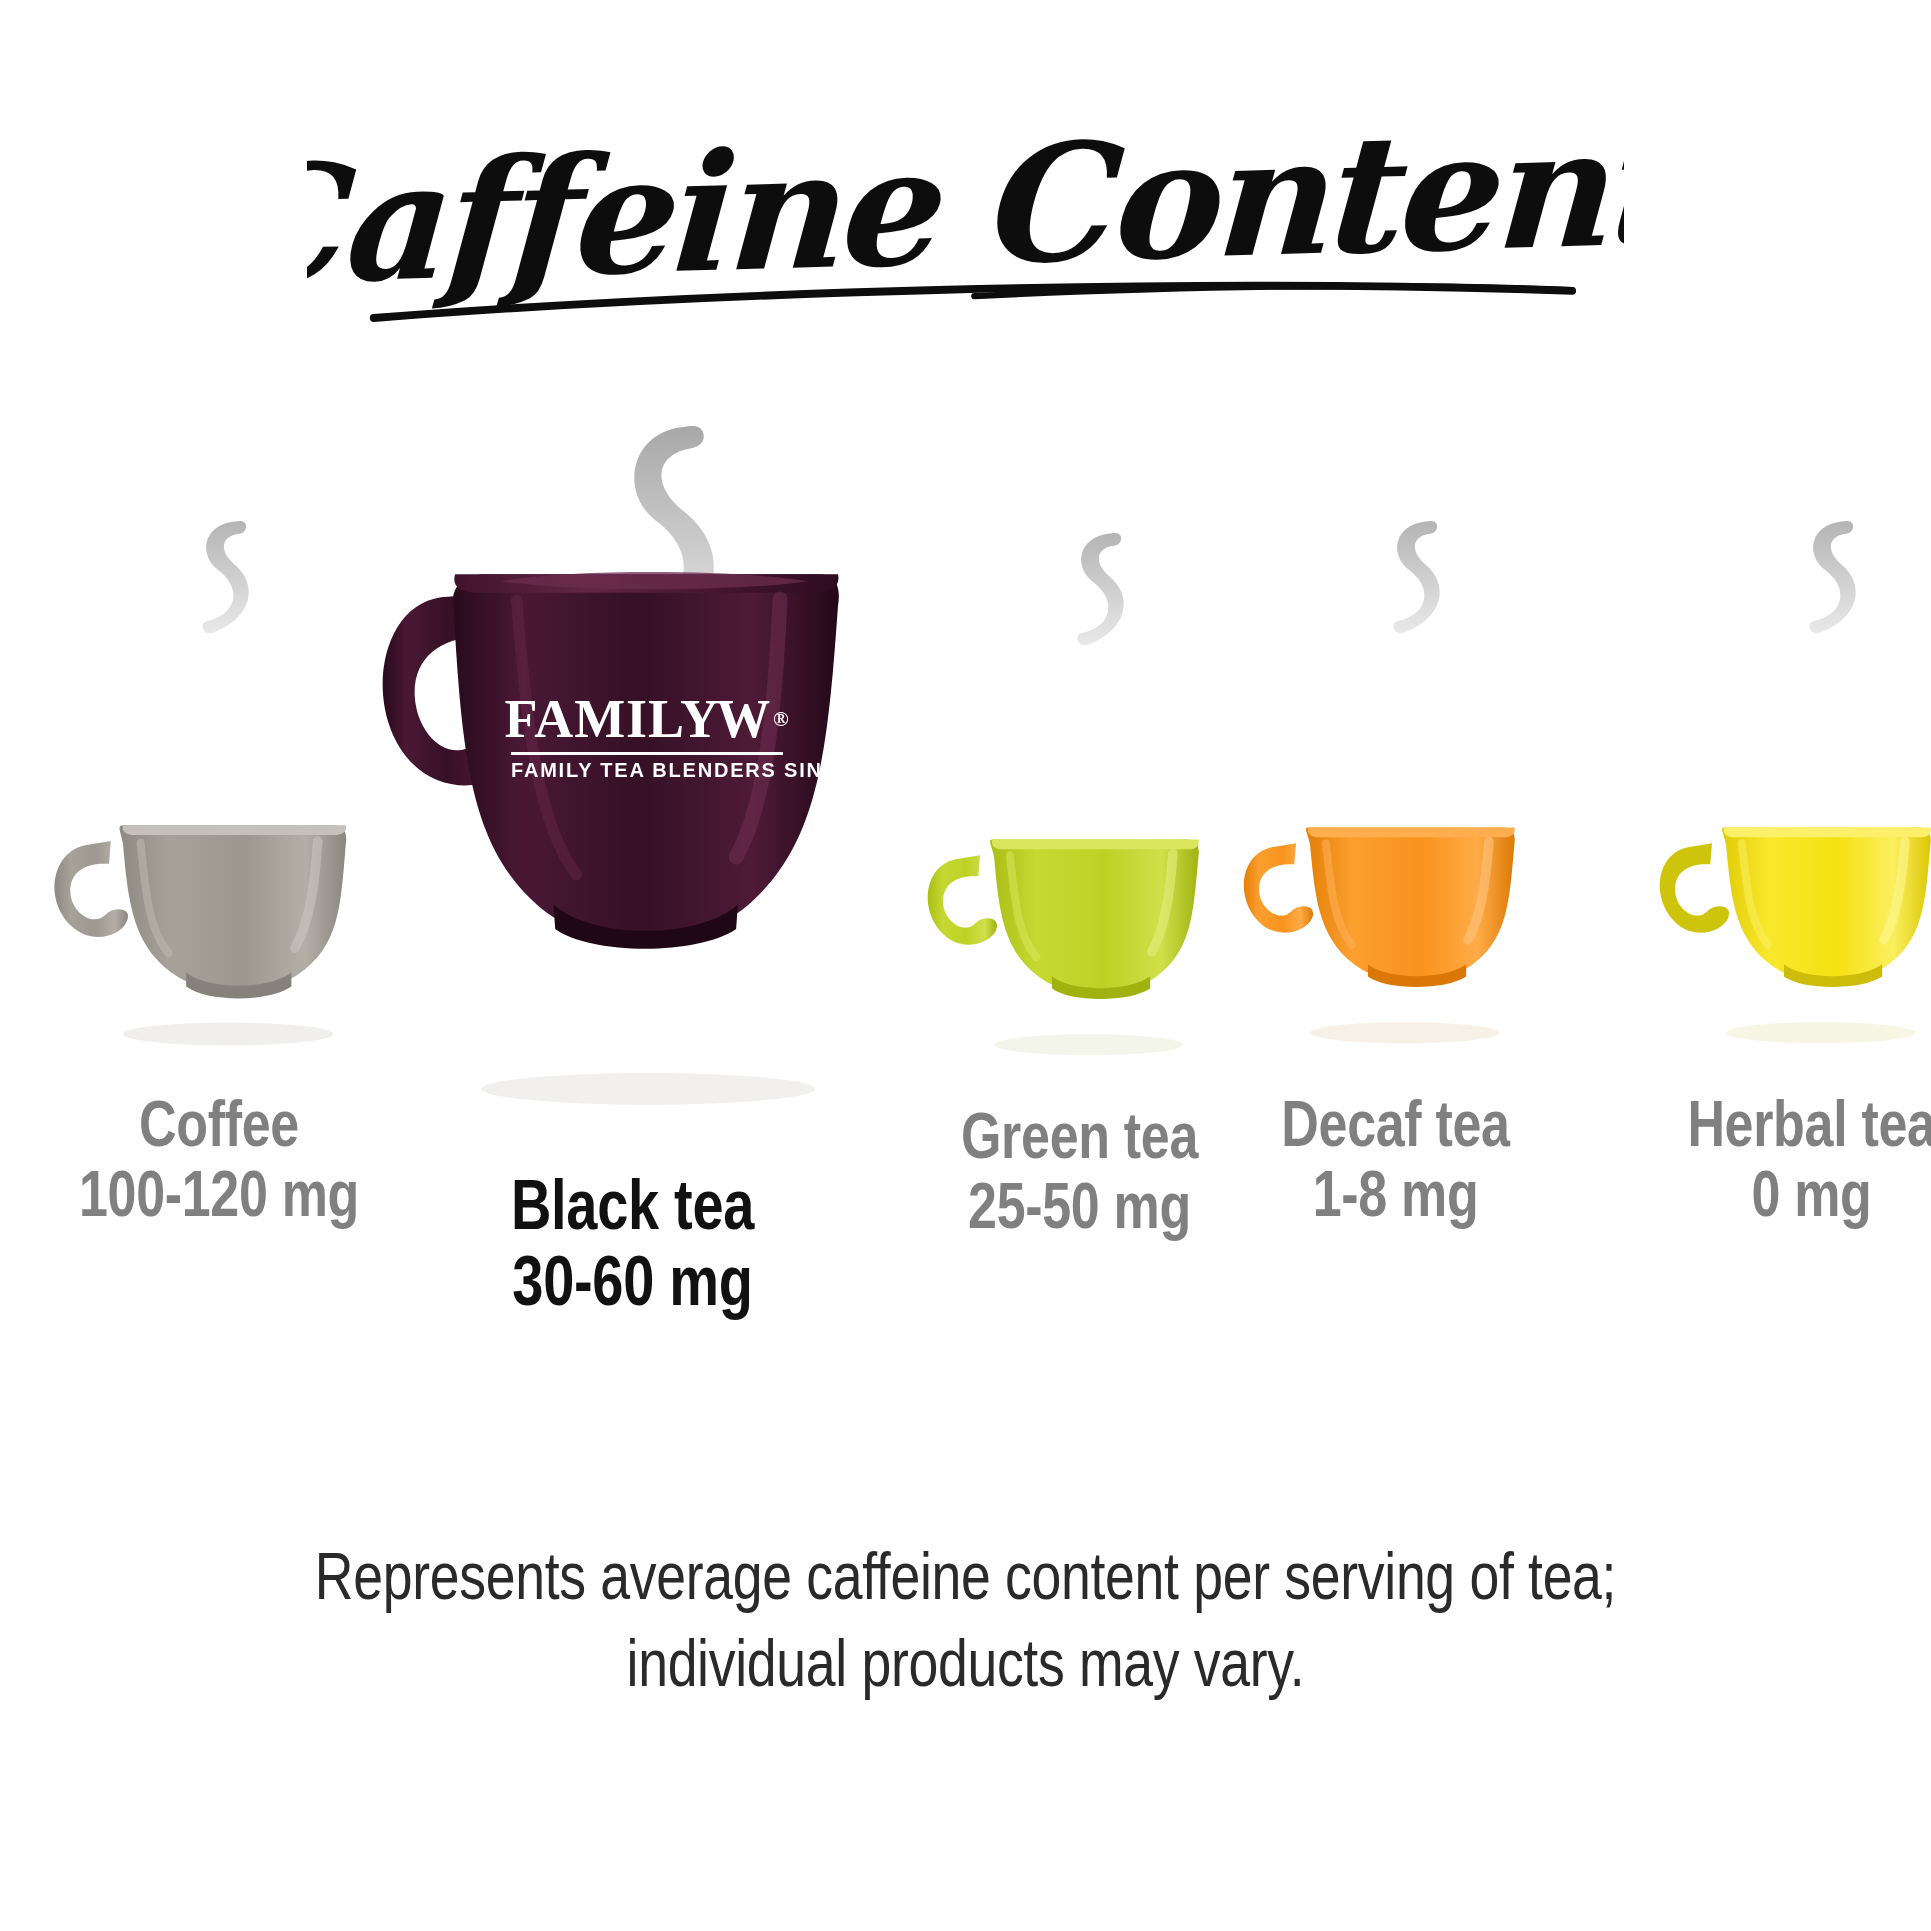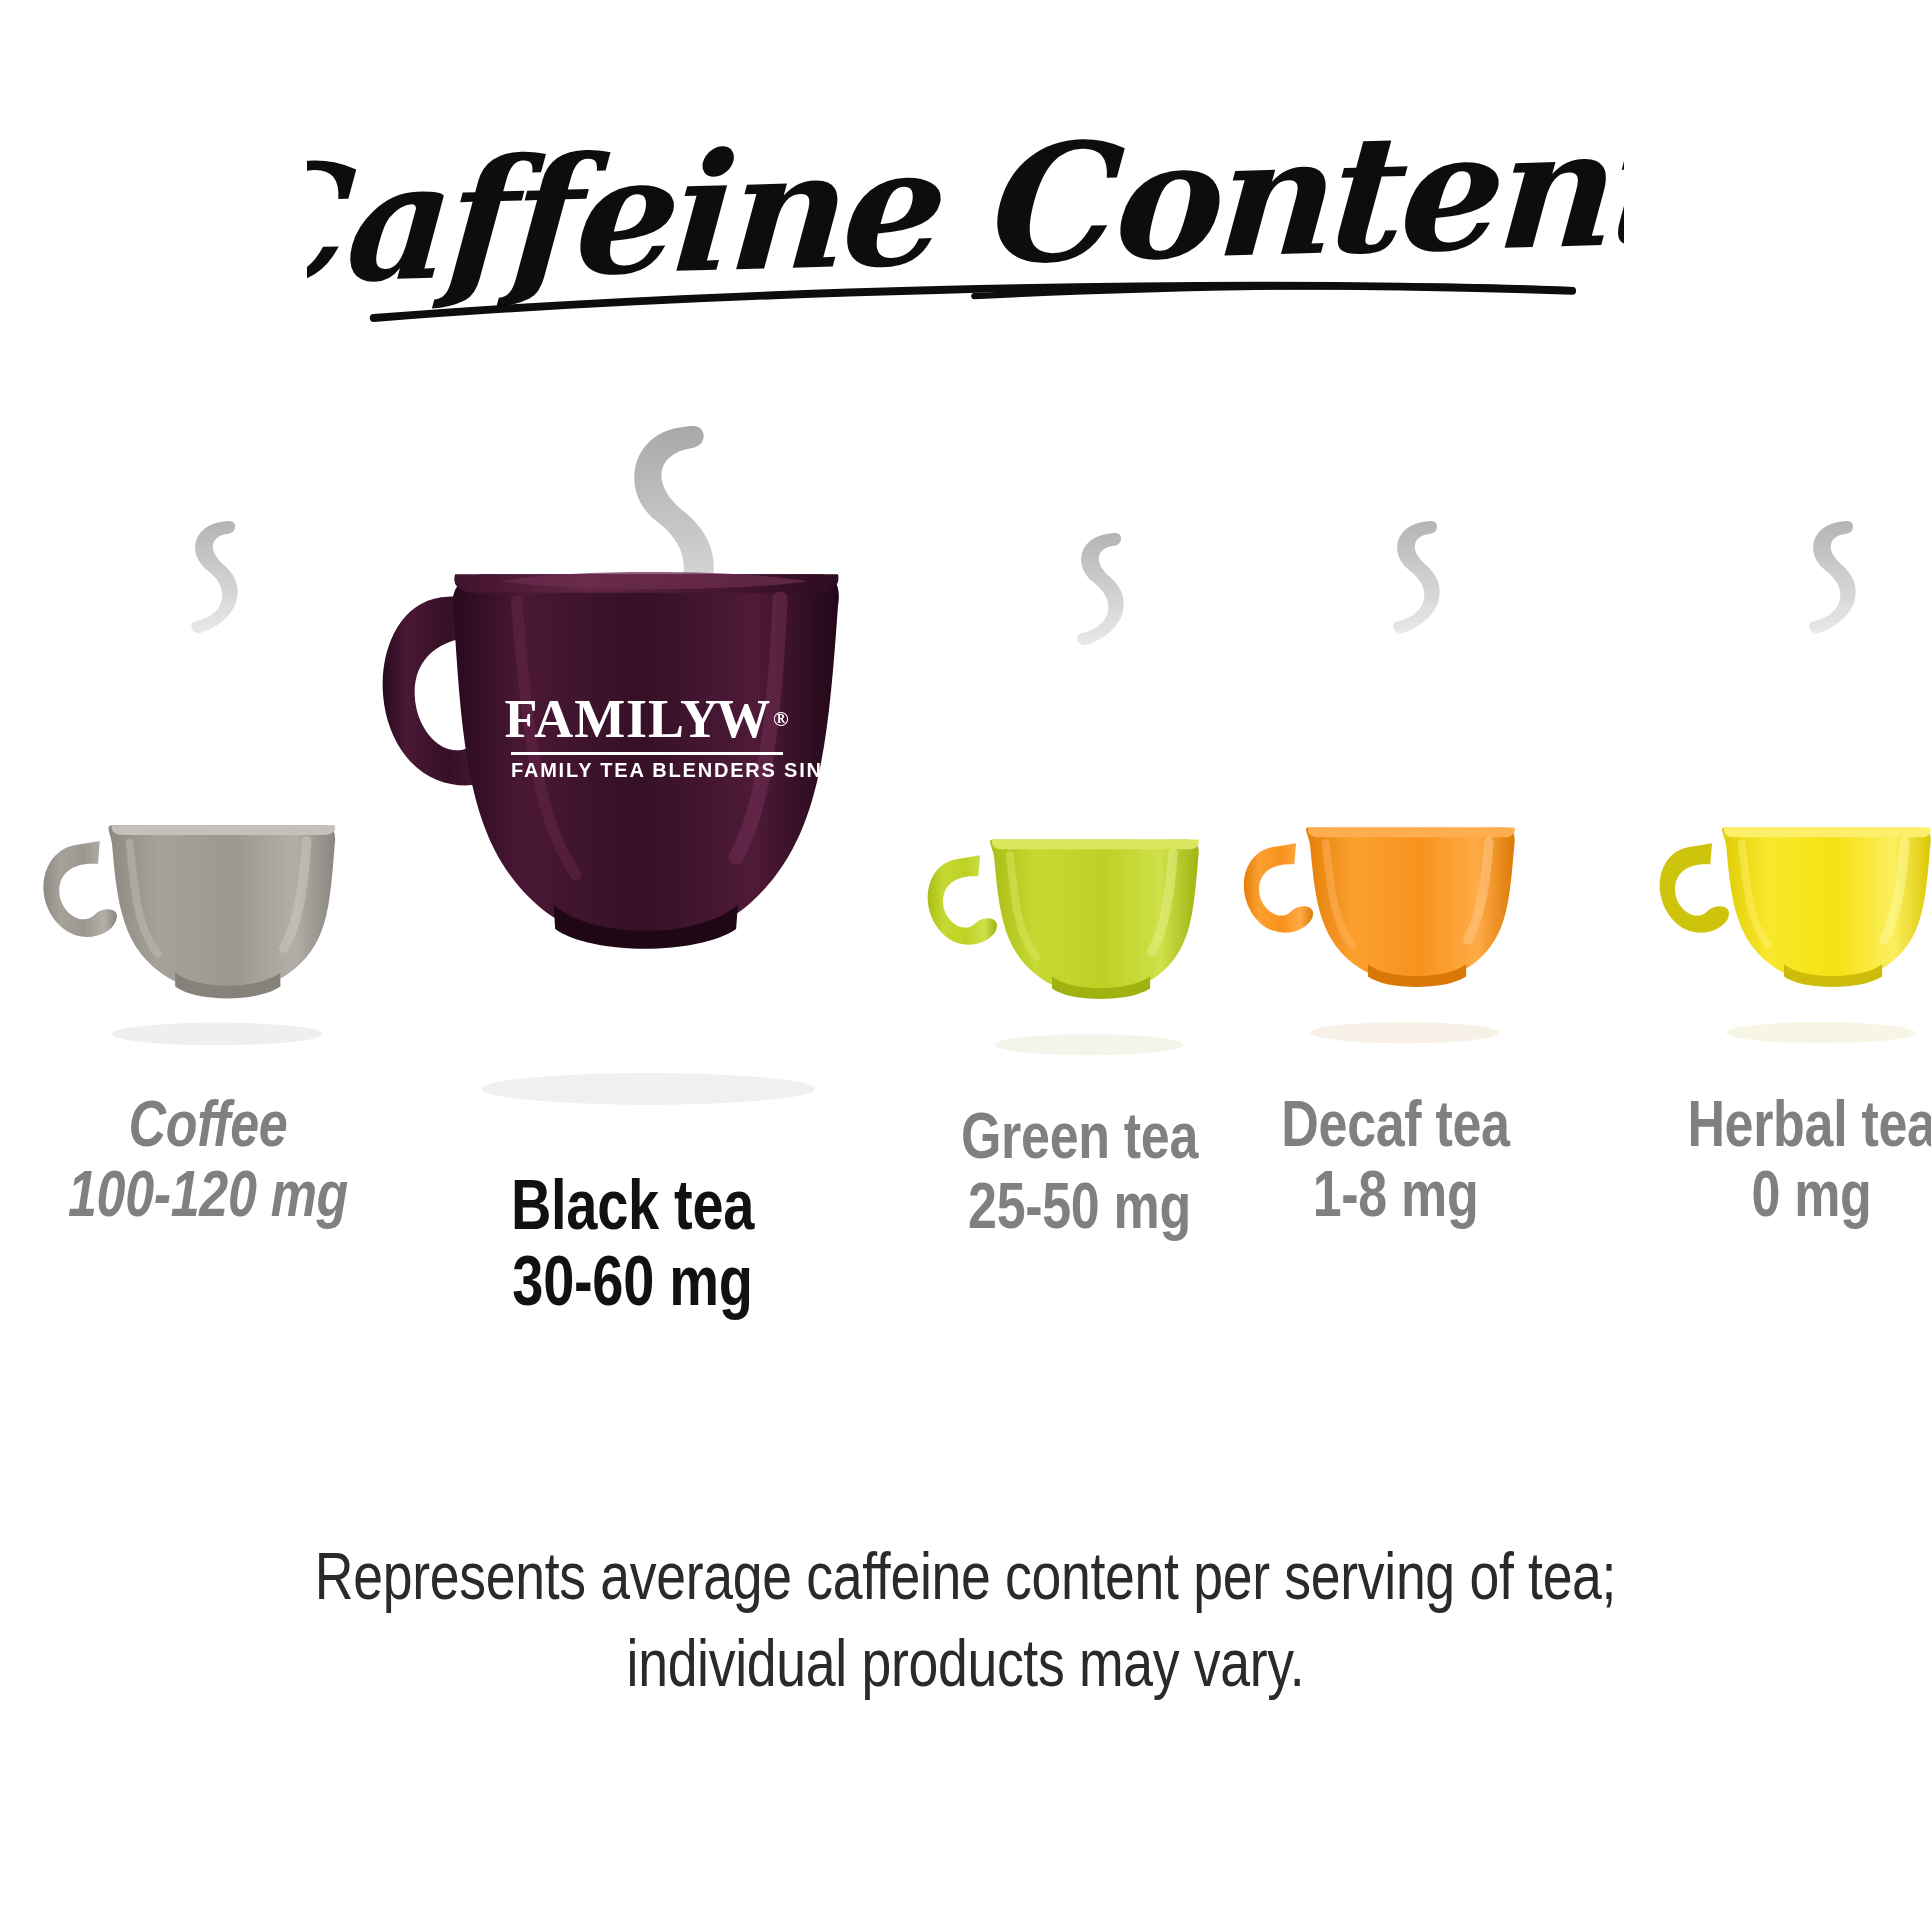--- a/index.html
+++ b/index.html
@@ -92,21 +92,21 @@
       <text x="750" y="180" text-anchor="middle" style="font-family:'DejaVu Serif', serif; font-style:italic; font-weight:bold;
                    font-size:185px; fill:#0d0d0d; letter-spacing:-6px;" transform="rotate(-1.6 750 180) skewX(-6)">Caffeine Content</text>
 
       <path d="M 75 243 C 430 215, 980 196, 1442 212" fill="none" stroke="#0d0d0d" stroke-width="9" stroke-linecap="round"></path>
       <path d="M 760 218 C 1020 206, 1250 203, 1442 211" fill="none" stroke="#0d0d0d" stroke-width="7" stroke-linecap="round"></path>
     </svg>
   </div>
 
   <div id="cup-row">
 
-    <div class="cup-group" style="left:24px;top:0px;width:369px;height:878px;font-style:italic;">
+    <div class="cup-group" style="left:35px;top:0px;width:369px;height:878px;">
 
       <svg class="steam" style="left:133px;top:-53px;" width="105" height="158" viewBox="0 0 120 180">
         <defs>
           <linearGradient id="stm1" x1="0" y1="0" x2="0" y2="1">
             <stop offset="0%" stop-color="#b4b4b4"></stop>
             <stop offset="100%" stop-color="#e9e9e9"></stop>
           </linearGradient>
         </defs>
         <path d="M76 14 C 40 18, 34 52, 58 70 C 84 90, 80 120, 44 128
                  C 40 129, 38 133, 40 137 C 42 141, 47 143, 51 141

